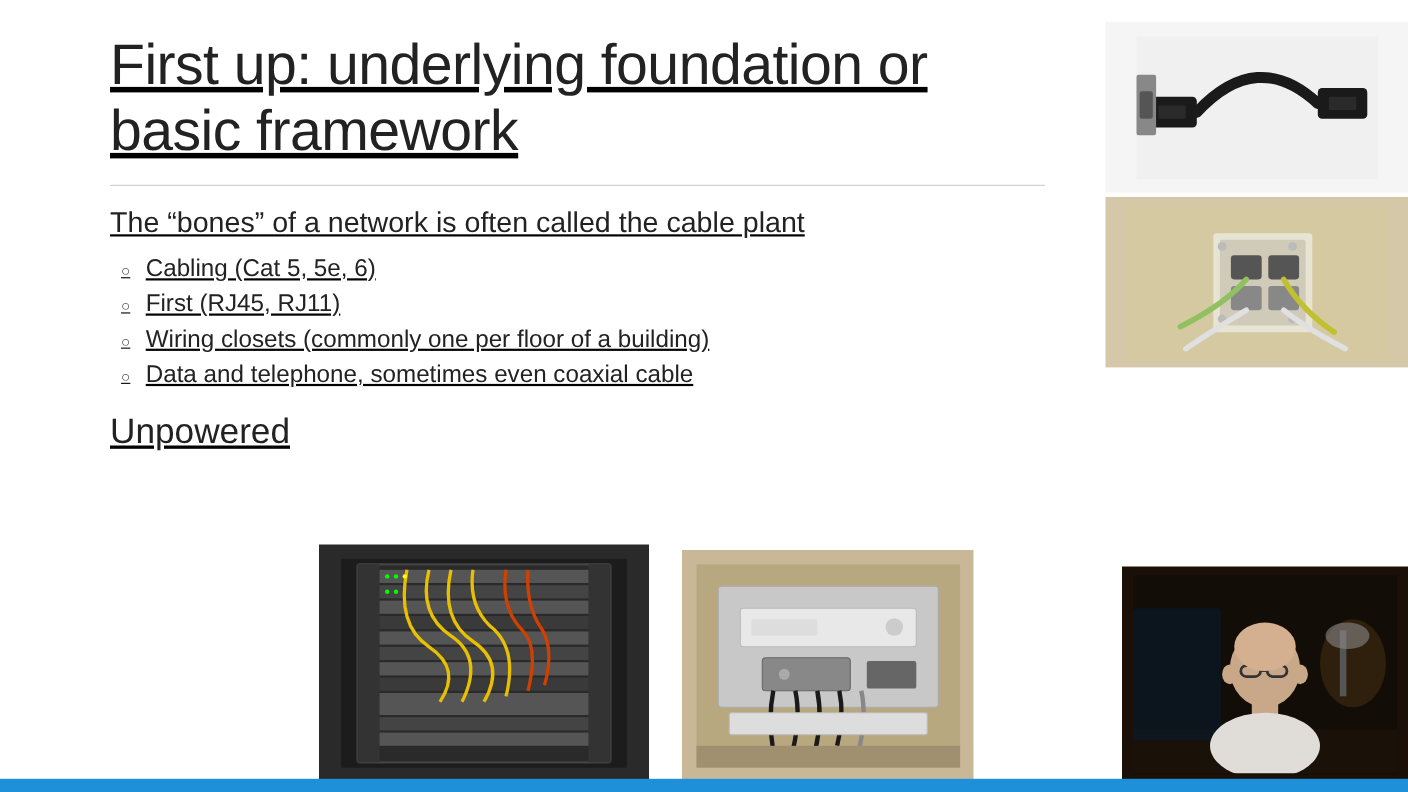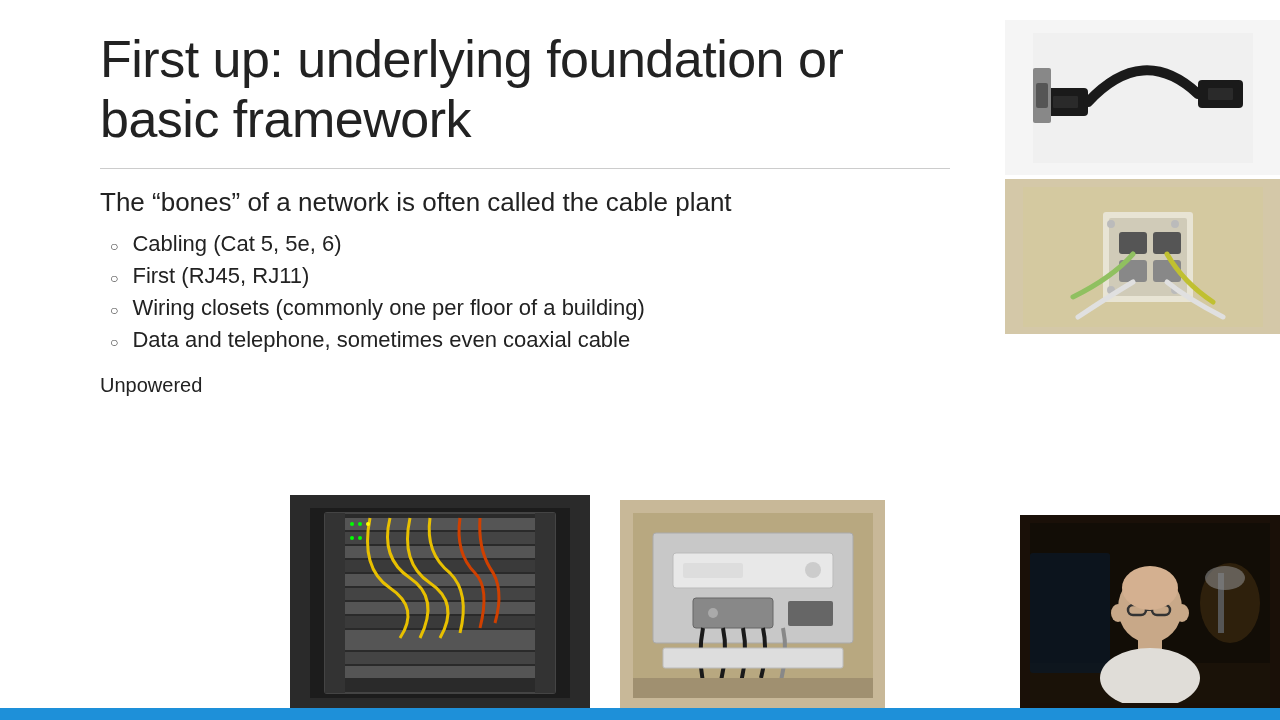--- a/index.html
+++ b/index.html
@@ -20,20 +20,21 @@
     }
 
     
     .main-content {
       position: absolute;
       top: 0;
       left: 0;
       width: 990px;
       height: 710px;
       padding: 30px 40px 20px 100px;
+      text-decoration: underline;
     }
 
     .slide-title {
       font-size: 52px;
       font-weight: 400;
       color: #222;
       line-height: 1.15;
       margin-bottom: 18px;
       letter-spacing: -0.5px;
     }
@@ -68,21 +69,21 @@
     .bullet-list li::before {
       content: "○";
       font-size: 14px;
       color: #444;
       margin-right: 14px;
       margin-top: 4px;
       flex-shrink: 0;
     }
 
     .section-header {
-      font-size: 20px;
+      font-size: 32px;
       font-weight: 500;
       color: #222;
     }
 
     
     .right-images {
       position: absolute;
       top: 20px;
       right: 0;
       width: 275px;

